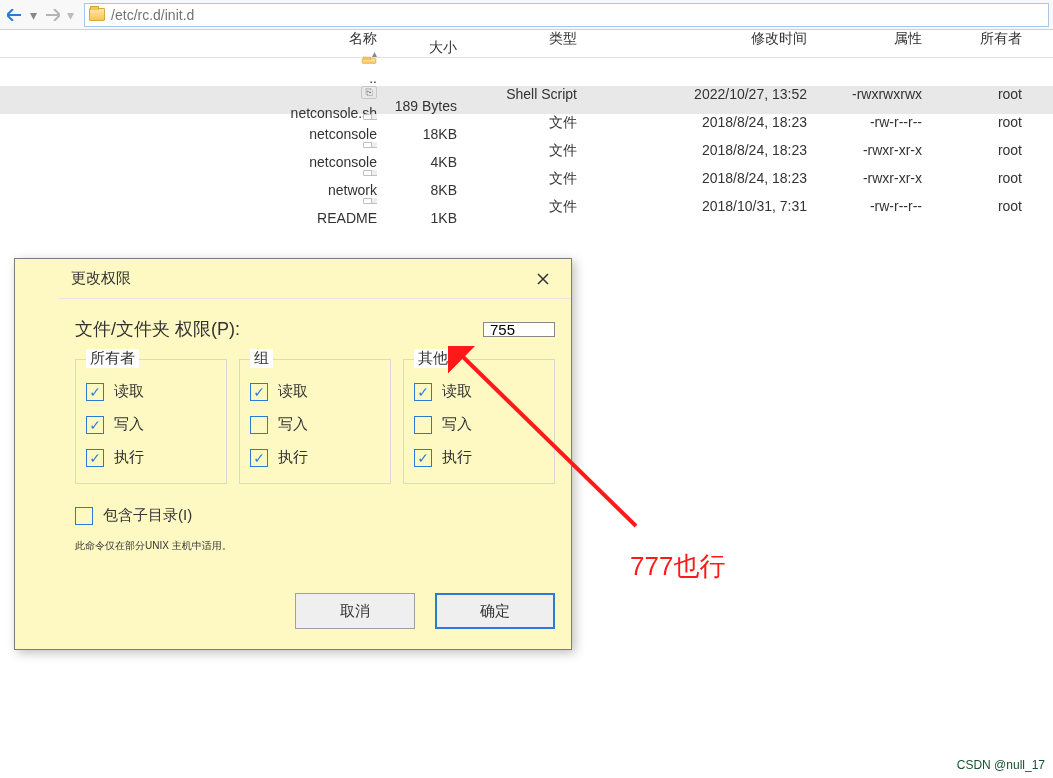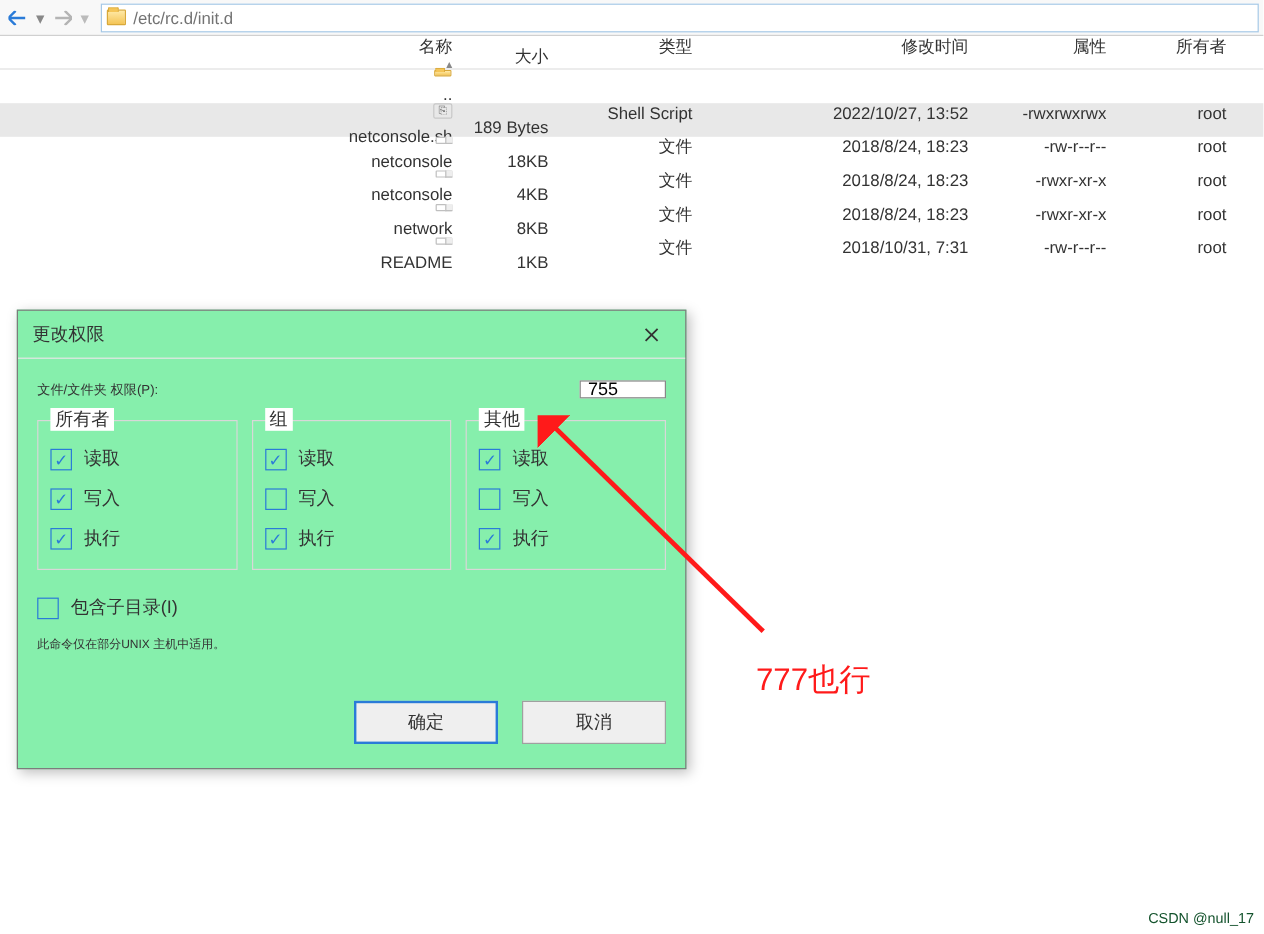--- a/index.html
+++ b/index.html
@@ -93,40 +93,41 @@
     background:#eee; border-left:1px solid #bfbfbf; border-bottom:1px solid #bfbfbf;
   }
   .sh-icon {
     width:16px; height:16px; border-radius:2px; background:#e8e8e8; border:1px solid #c7c7c7;
     display:flex;align-items:center;justify-content:center;font-size:9px;color:#666;
   }
   .dialog {
     position:absolute;
     left:14px; top:258px;
     width: 558px;
-    background:#86efac;
+    background:#fef9c3;
     border:1px solid #7c7c7c;
     box-shadow: 3px 3px 10px rgba(0,0,0,0.25);
+    padding-left: 44px;
   }
   .dlg-title {
     height:40px;
     display:flex; align-items:center;
     padding:0 12px;
     font-size:15px;
     border-bottom:1px solid #e6e6e6;
   }
   .dlg-close {
     margin-left:auto;
     width:32px;height:28px;
     display:flex;align-items:center;justify-content:center;
     font-size:16px;color:#333;
   }
   .dlg-body { padding: 18px 16px 20px 16px; }
   .perm-top { display:flex; align-items:center; gap: 20px; margin-bottom: 18px;}
-  .perm-label { font-size:11px; }
+  .perm-label { font-size:18px; }
   .perm-input {
     margin-left:auto;
     width:72px; height:15px;
     border:1px solid #888;
     font-size:15px;
     padding:0 6px;
   }
   .groups { display:flex; gap:12px; }
   .group {
     flex:1;
@@ -350,25 +351,25 @@
             <span>执行</span>
           </div>
         </div>
       </div>
     <div class="sub-row">
       <span class="chk-box unchecked">✓</span>
       <span>包含子目录(I)</span>
     </div>
     <div class="note">此命令仅在部分UNIX 主机中适用。</div>
     <div class="dlg-buttons">
+      <div class="btn">
+          <span>取消</span>
+        </div>
       <div class="btn primary">
           <span>确定</span>
-        </div>
-      <div class="btn">
-          <span>取消</span>
         </div>
     </div>
   </div>
 </div>
 
 <svg class="arrow" viewBox="0 0 200 200">
   <defs>
     <marker id="ah" markerWidth="12" markerHeight="12" refX="2" refY="6" orient="auto">
       <path d="M0 0 L12 6 L0 12 z" fill="#ff1a1a"></path>
     </marker>

